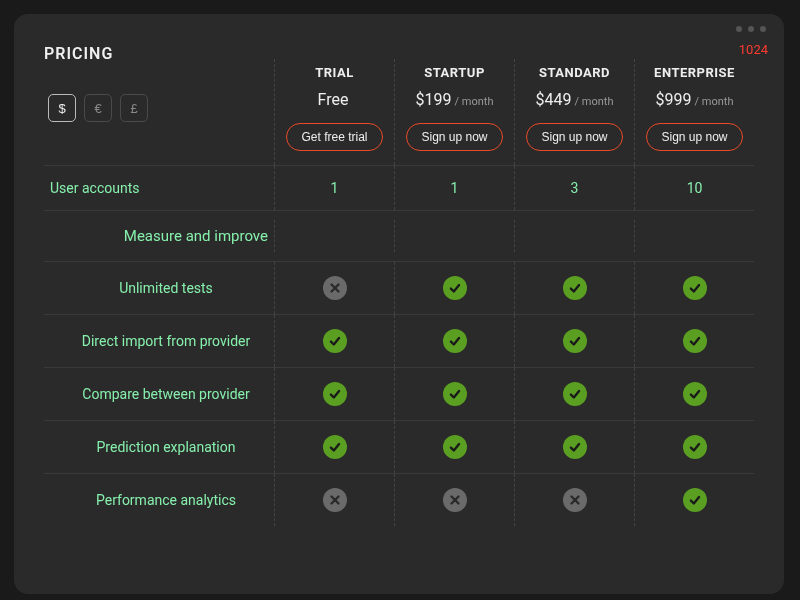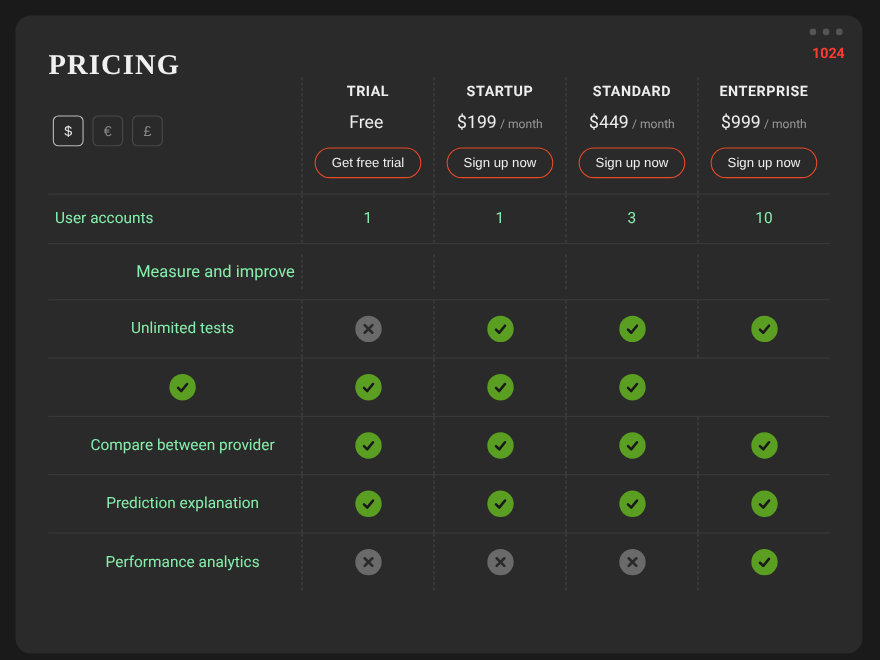--- a/index.html
+++ b/index.html
@@ -32,29 +32,28 @@
   .window-dots span {
     width: 6px; height: 6px; border-radius: 50%;
     background: #555;
   }
   .badge {
     position: absolute;
     top: 28px;
     right: 16px;
     color: #ff3b30;
     font-size: 13px;
-    font-weight: 700;
+    font-weight: 400;
   }
   .title {
-    font-size: 26px;
+    font-size: 16px;
     font-weight: 600;
     letter-spacing: 1px;
     color: #f0f0f0;
     margin-bottom: 24px;
-    font-family: Liberation Serif, serif;
   }
   .currency-row {
     display: flex;
     gap: 8px;
     margin-bottom: 0;
   }
   .currency-btn {
     width: 28px; height: 28px;
     border: 1px solid #4a4a4a;
     border-radius: 5px;
@@ -235,20 +234,21 @@
               <polyline points="5 13 10 18 19 7"></polyline>
             </svg>
           </span></div>
         <div class="body-cell"><span class="icon-circle icon-check">
             <svg viewBox="0 0 24 24" fill="none" stroke="#1a1a1a" stroke-width="4" stroke-linecap="round" stroke-linejoin="round">
               <polyline points="5 13 10 18 19 7"></polyline>
             </svg>
           </span></div>
       </div>
       <div class="grid body-row feature-row">
+        <div class="body-cell">Direct import from provider</div>
         <div class="body-cell"><span class="icon-circle icon-check">
             <svg viewBox="0 0 24 24" fill="none" stroke="#1a1a1a" stroke-width="4" stroke-linecap="round" stroke-linejoin="round">
               <polyline points="5 13 10 18 19 7"></polyline>
             </svg>
           </span></div>
         <div class="body-cell"><span class="icon-circle icon-check">
             <svg viewBox="0 0 24 24" fill="none" stroke="#1a1a1a" stroke-width="4" stroke-linecap="round" stroke-linejoin="round">
               <polyline points="5 13 10 18 19 7"></polyline>
             </svg>
           </span></div>

